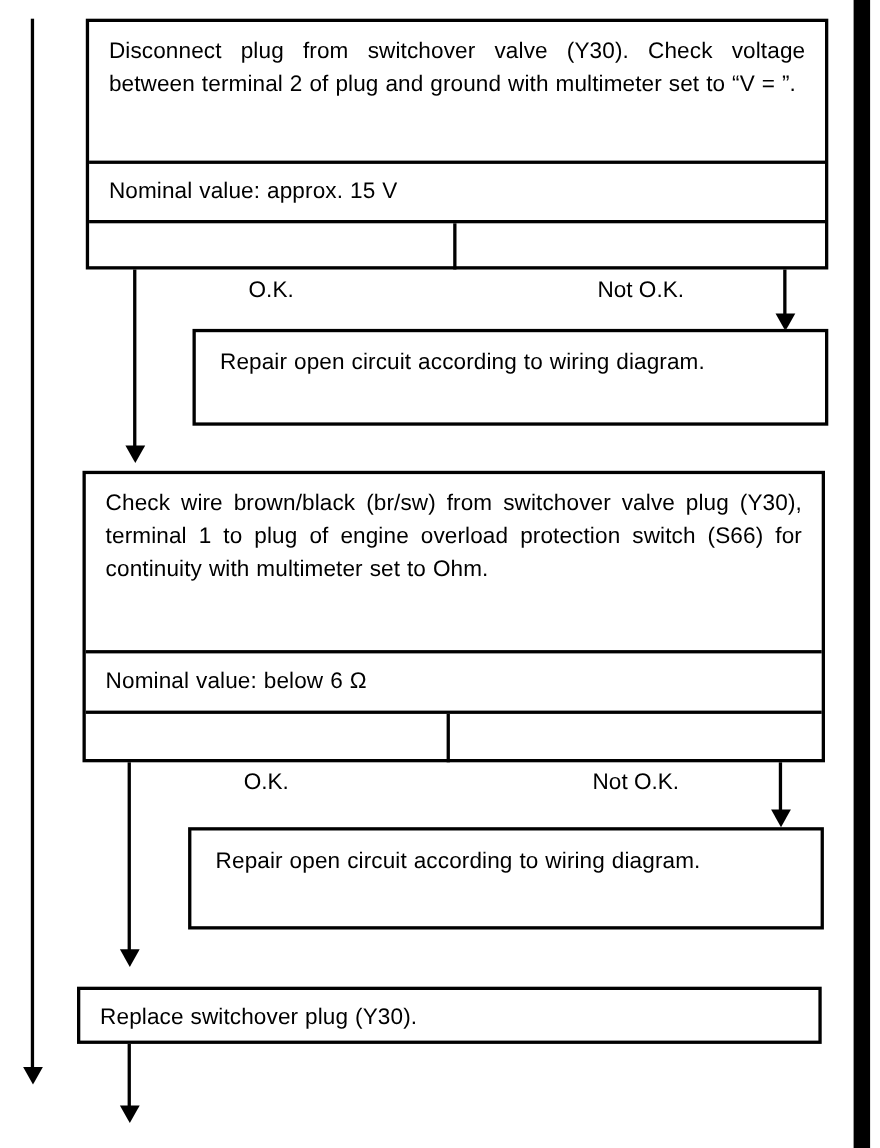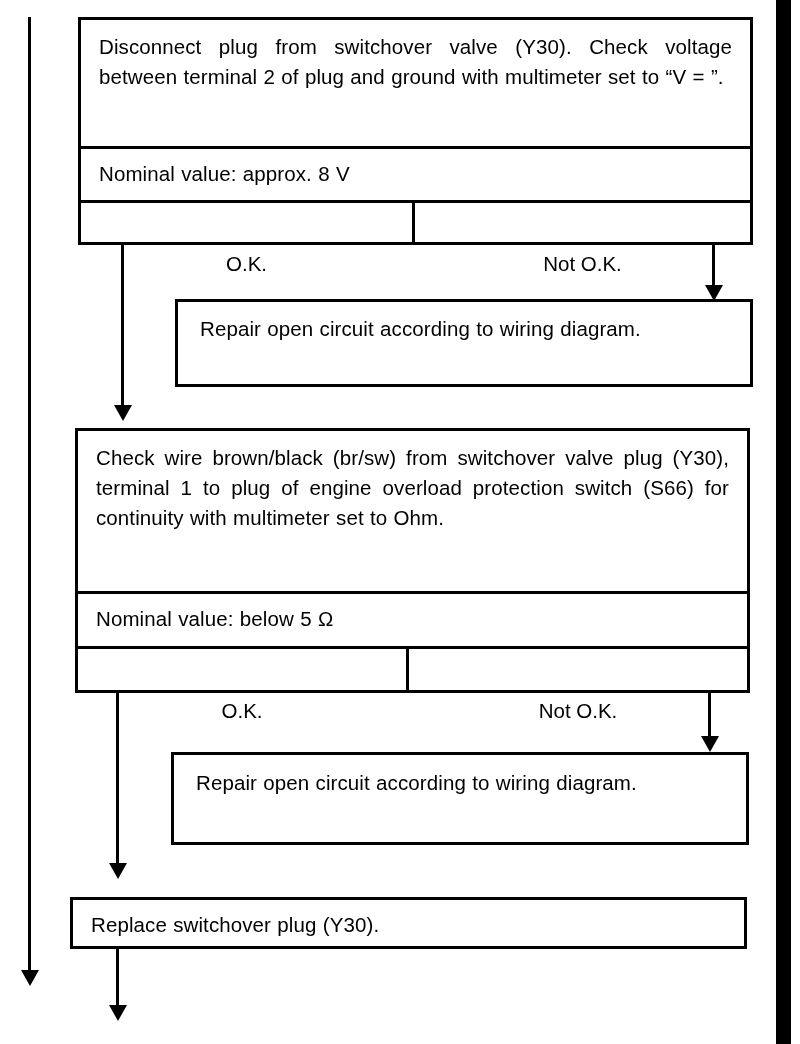--- a/index.html
+++ b/index.html
@@ -101,21 +101,21 @@
 
   <div class="vline" style="left:28px; top:17px; height:955px;"></div>
   <div class="arrowhead" style="left:20.5px; top:970px;"></div>
 
   <div class="box" style="left:78px; top:17px; width:675px; height:228px;">
 
     <div class="cell prose" style="left:0; top:0; width:100%; height:126px; padding:12px 18px 0 18px;">Disconnect plug from switchover valve (Y30). Check voltage between terminal 2 of plug and ground with multimeter set to “V = ”.</div>
 
     <div class="divider-h" style="top:126px;"></div>
 
-    <div class="cell prose nojust" style="left:0; top:129px; width:100%; height:51px; padding:10px 18px 0 18px;">Nominal value:  approx. 8 V</div>
+    <div class="cell prose nojust" style="left:0; top:129px; width:100%; height:51px; padding:10px 18px 0 18px;">Nominal value:  approx. 15 V</div>
 
     <div class="divider-h" style="top:180px;"></div>
 
     <div class="verdict" style="left:0; top:183px; width:331px; height:42px;">O.K.</div>
     <div class="divider-v" style="left:331px; top:183px; height:42px;"></div>
     <div class="verdict" style="left:334px; top:183px; width:335px; height:42px;">Not O.K.</div>
   </div>
 
   <div class="vline" style="left:121px; top:245px; height:165px;"></div>
   <div class="arrowhead" style="left:113.5px; top:405px;"></div>
@@ -126,21 +126,21 @@
   <div class="box" style="left:175px; top:299px; width:578px; height:88px;">
     <div class="cell prose" style="left:0; top:0; width:100%; height:100%; padding:12px 20px 0 22px;">Repair open circuit according to wiring diagram.</div>
   </div>
 
   <div class="box" style="left:75px; top:428px; width:675px; height:265px;">
 
     <div class="cell prose" style="left:0; top:0; width:100%; height:160px; padding:12px 18px 0 18px;">Check wire brown/black (br/sw) from switchover valve plug (Y30), terminal 1 to plug of engine overload protection switch (S66) for continuity with multimeter set to Ohm.</div>
 
     <div class="divider-h" style="top:160px;"></div>
 
-    <div class="cell prose nojust" style="left:0; top:163px; width:100%; height:52px; padding:10px 18px 0 18px;">Nominal value:  below 5 Ω</div>
+    <div class="cell prose nojust" style="left:0; top:163px; width:100%; height:52px; padding:10px 18px 0 18px;">Nominal value:  below 6 Ω</div>
 
     <div class="divider-h" style="top:215px;"></div>
 
     <div class="verdict" style="left:0; top:218px; width:328px; height:44px;">O.K.</div>
     <div class="divider-v" style="left:328px; top:218px; height:44px;"></div>
     <div class="verdict" style="left:331px; top:218px; width:338px; height:44px;">Not O.K.</div>
   </div>
 
   <div class="vline" style="left:116px; top:693px; height:175px;"></div>
   <div class="arrowhead" style="left:108.5px; top:863px;"></div>

